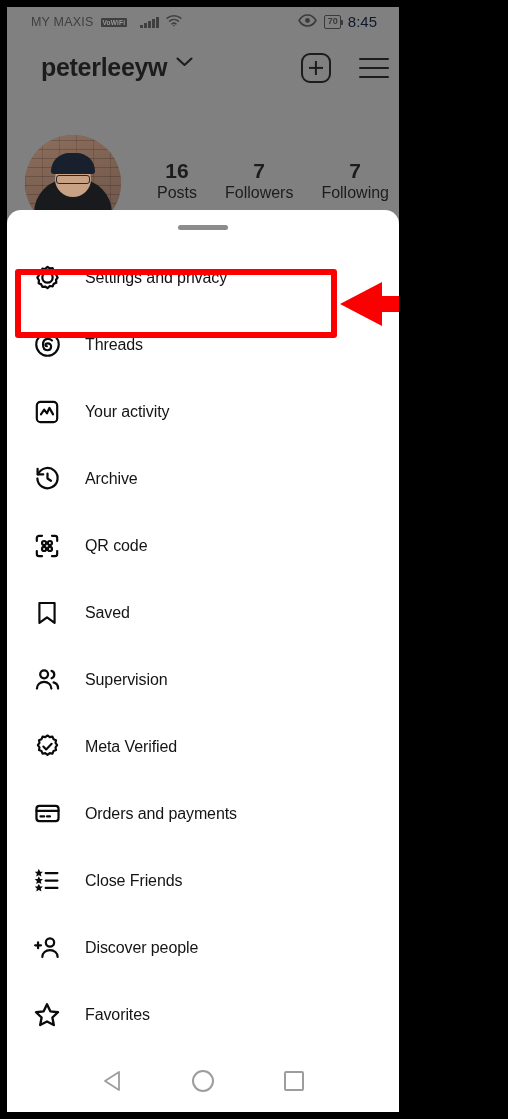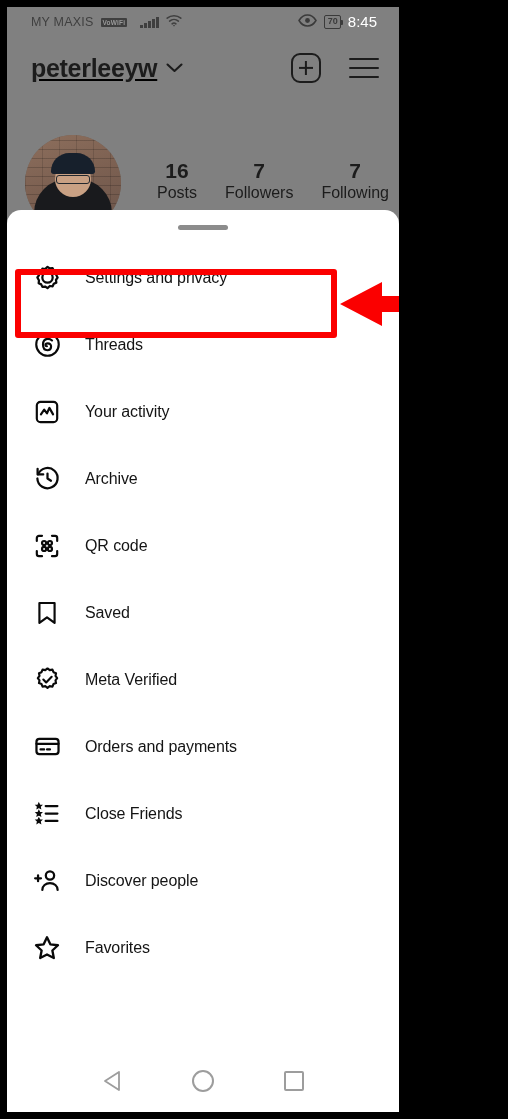--- a/index.html
+++ b/index.html
@@ -58,25 +58,25 @@
   .batt {
     border:1.5px solid #3a3a3a; border-radius:2px;
     font-size:9px; font-weight:bold; line-height:1;
     padding:1.5px 2px 1.5px 3px; color:#3a3a3a;
     position:relative;
   }
   .batt::after{
     content:""; position:absolute; right:-3px; top:4px;
     width:2px; height:5px; background:#3a3a3a; border-radius:0 1px 1px 0;
   }
-  .time { font-size:15px; color:#ffffff; }
+  .time { font-size:15px; color:#0f172a; }
 
   .profile-header {
-    position:absolute; left:2px; top:46px; width:100%;
-    display:flex; align-items:center; padding:0 22px;text-decoration:underline;
+    position:absolute; left:12px; top:46px; width:100%;
+    display:flex; align-items:flex-start; padding:0 22px;
   }
   .username {
     font-size:25px; font-weight:bold; color:#1c1c1c;
     letter-spacing:-.3px;
   }
   .chev { margin-left:9px; font-size:16px; color:#1c1c1c; }
   .hdr-actions { margin-left:auto; display:flex; align-items:center; gap:28px; }
   .icon-plus {
     width:30px; height:30px; border:2.2px solid #1c1c1c; border-radius:9px;
     position:relative;
@@ -324,20 +324,31 @@
 
       <div class="menu-item">
         <span class="mi-icon">
           <svg width="26" height="26" viewBox="0 0 24 24" fill="none" stroke="#0a0a0a" stroke-width="2" stroke-linejoin="round">
             <path d="M5 2.8h14v18.4l-7-5.2-7 5.2z"></path>
           </svg>
         </span>
         <span class="mi-label">Saved</span>
       </div>
 
+      <div class="menu-item">
+        <span class="mi-icon">
+          <svg width="27" height="27" viewBox="0 0 24 24" fill="none" stroke="#0a0a0a" stroke-width="2" stroke-linecap="round" stroke-linejoin="round">
+            <circle cx="9" cy="7.4" r="3.5"></circle>
+            <path d="M2.6 20c0-3.5 2.9-5.8 6.4-5.8s6.4 2.3 6.4 5.8"></path>
+            <path d="M15.6 4.4a3.4 3.4 0 0 1 0 6.5"></path>
+            <path d="M17.4 14.6c2.4.6 4 2.5 4 5.4"></path>
+          </svg>
+        </span>
+        <span class="mi-label">Supervision</span>
+      </div>
 
       <div class="menu-item">
         <span class="mi-icon">
           <svg width="27" height="27" viewBox="0 0 24 24" fill="none" stroke="#0a0a0a" stroke-width="1.9" stroke-linejoin="round" stroke-linecap="round">
             <path d="M12 2.2l2 1.5 2.4-.5.9 2.3 2.3.9-.5 2.4 1.5 2-1.5 2 .5 2.4-2.3.9-.9 2.3-2.4-.5-2 1.5-2-1.5-2.4.5-.9-2.3-2.3-.9.5-2.4-1.5-2 1.5-2-.5-2.4 2.3-.9.9-2.3 2.4.5z"></path>
             <path d="M8.3 12.1l2.5 2.5 4.9-5"></path>
           </svg>
         </span>
         <span class="mi-label">Meta Verified</span>
       </div>

